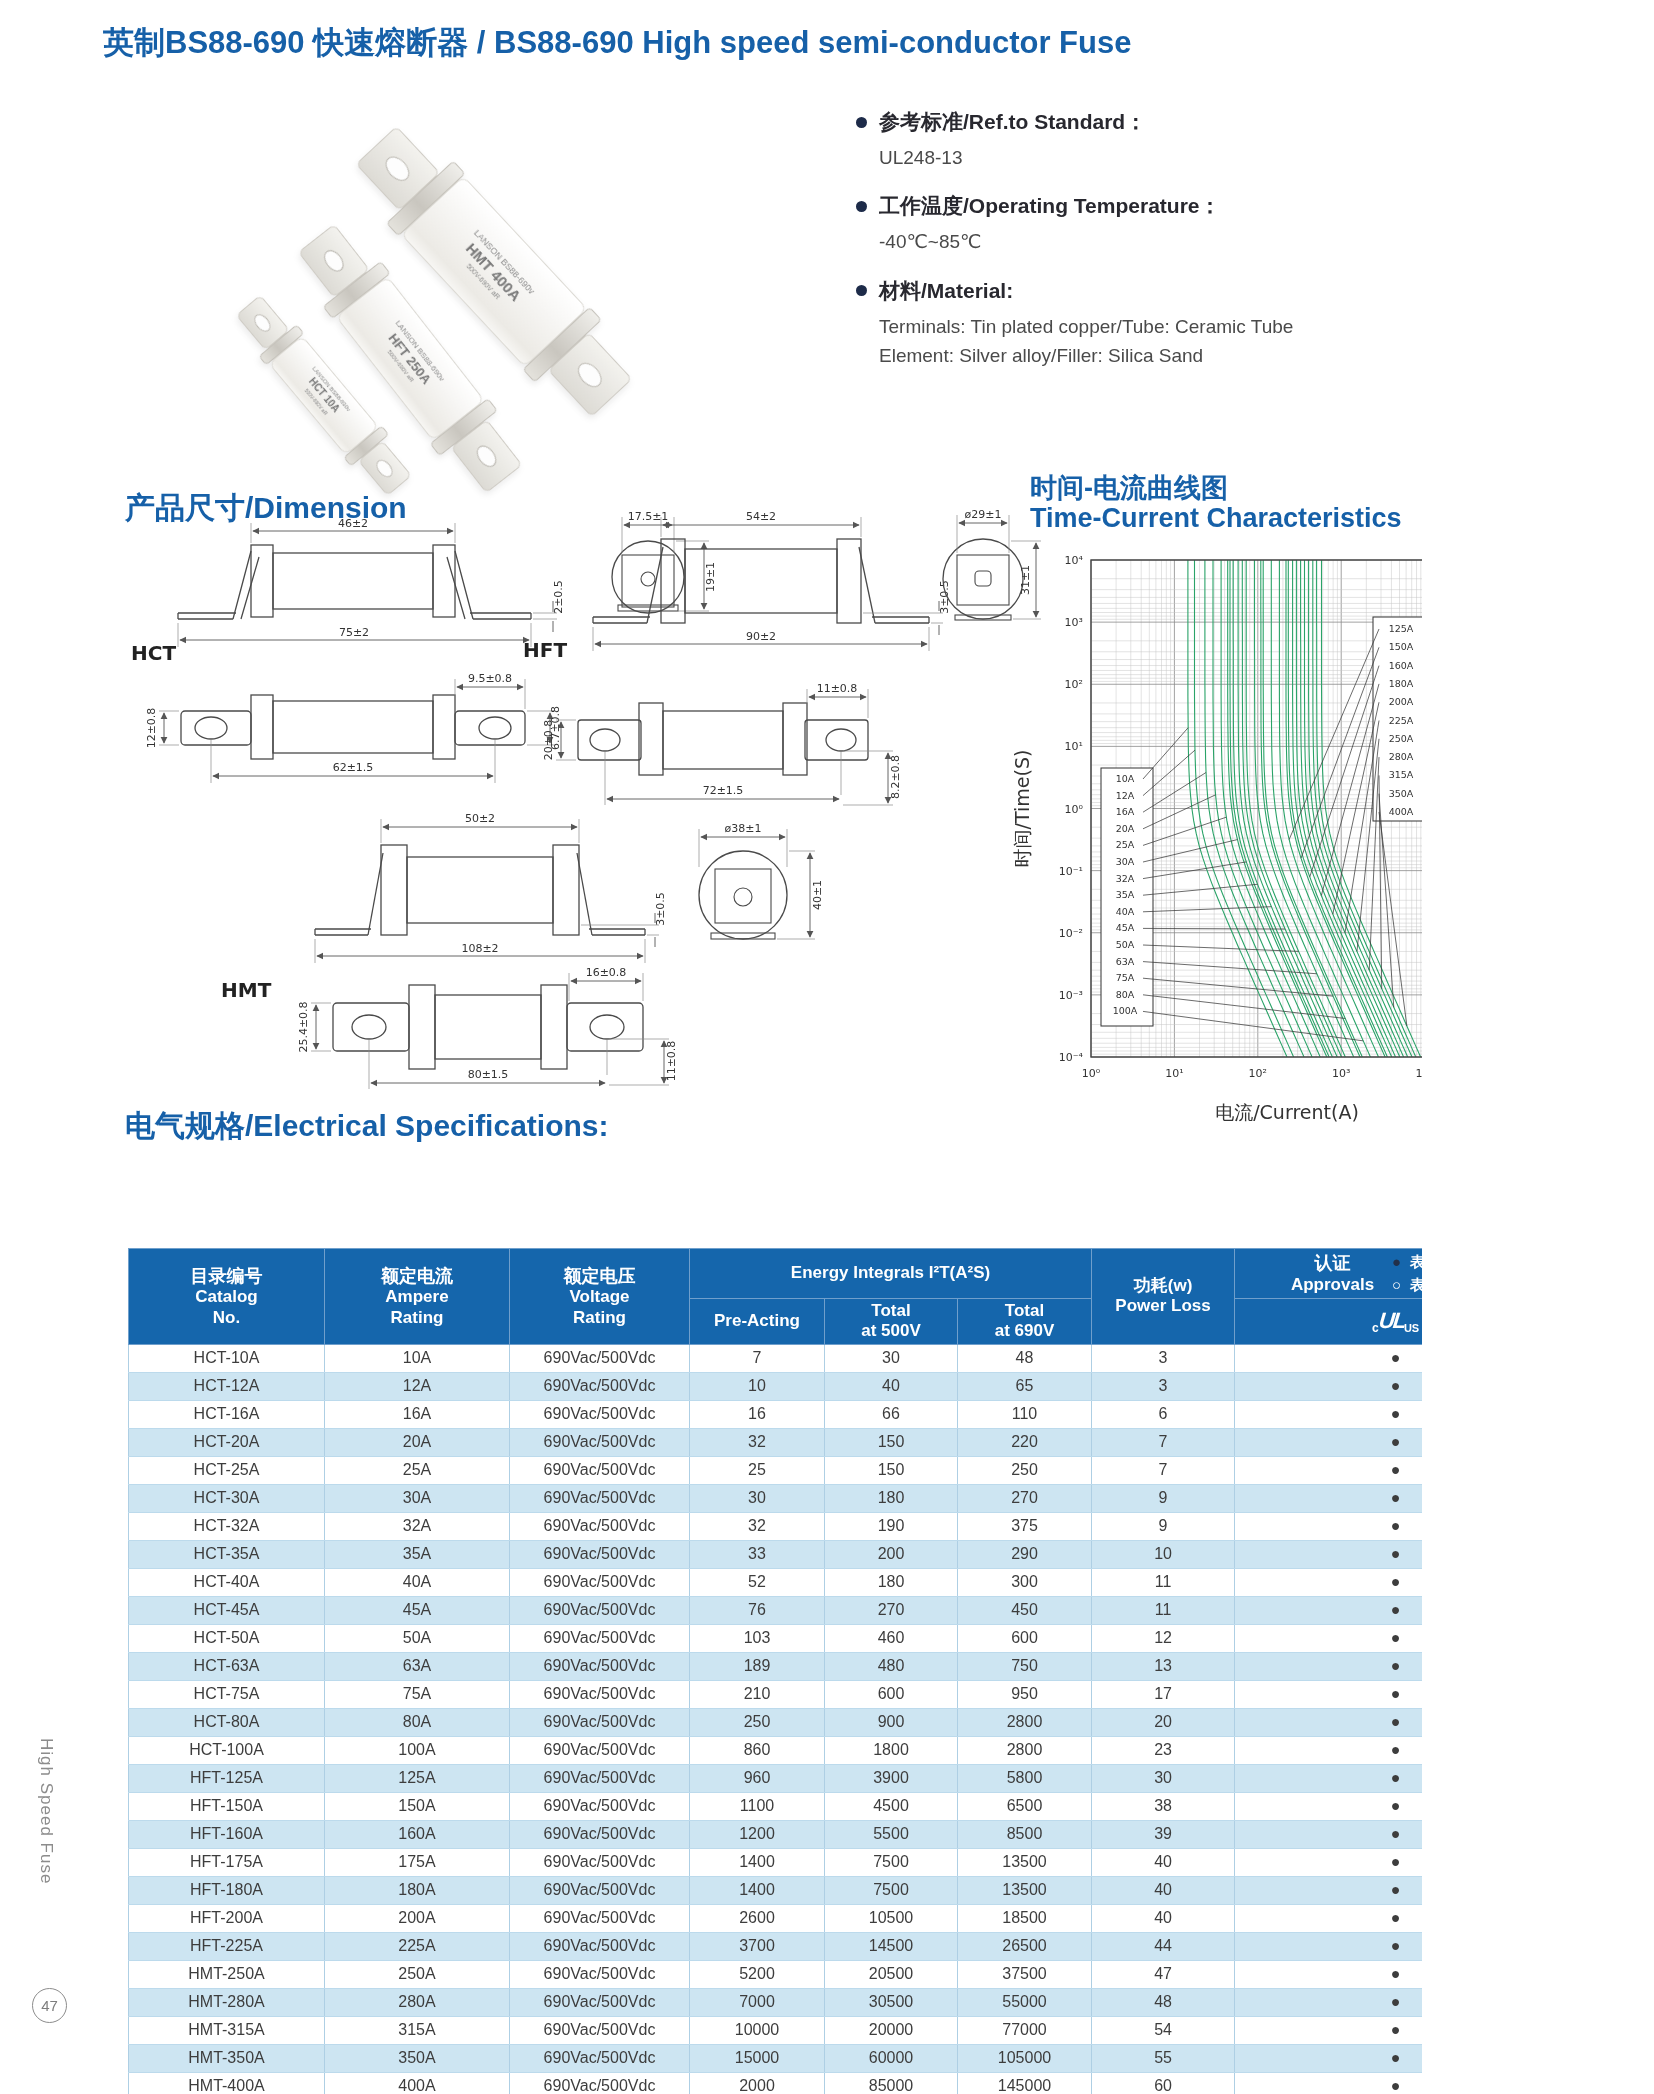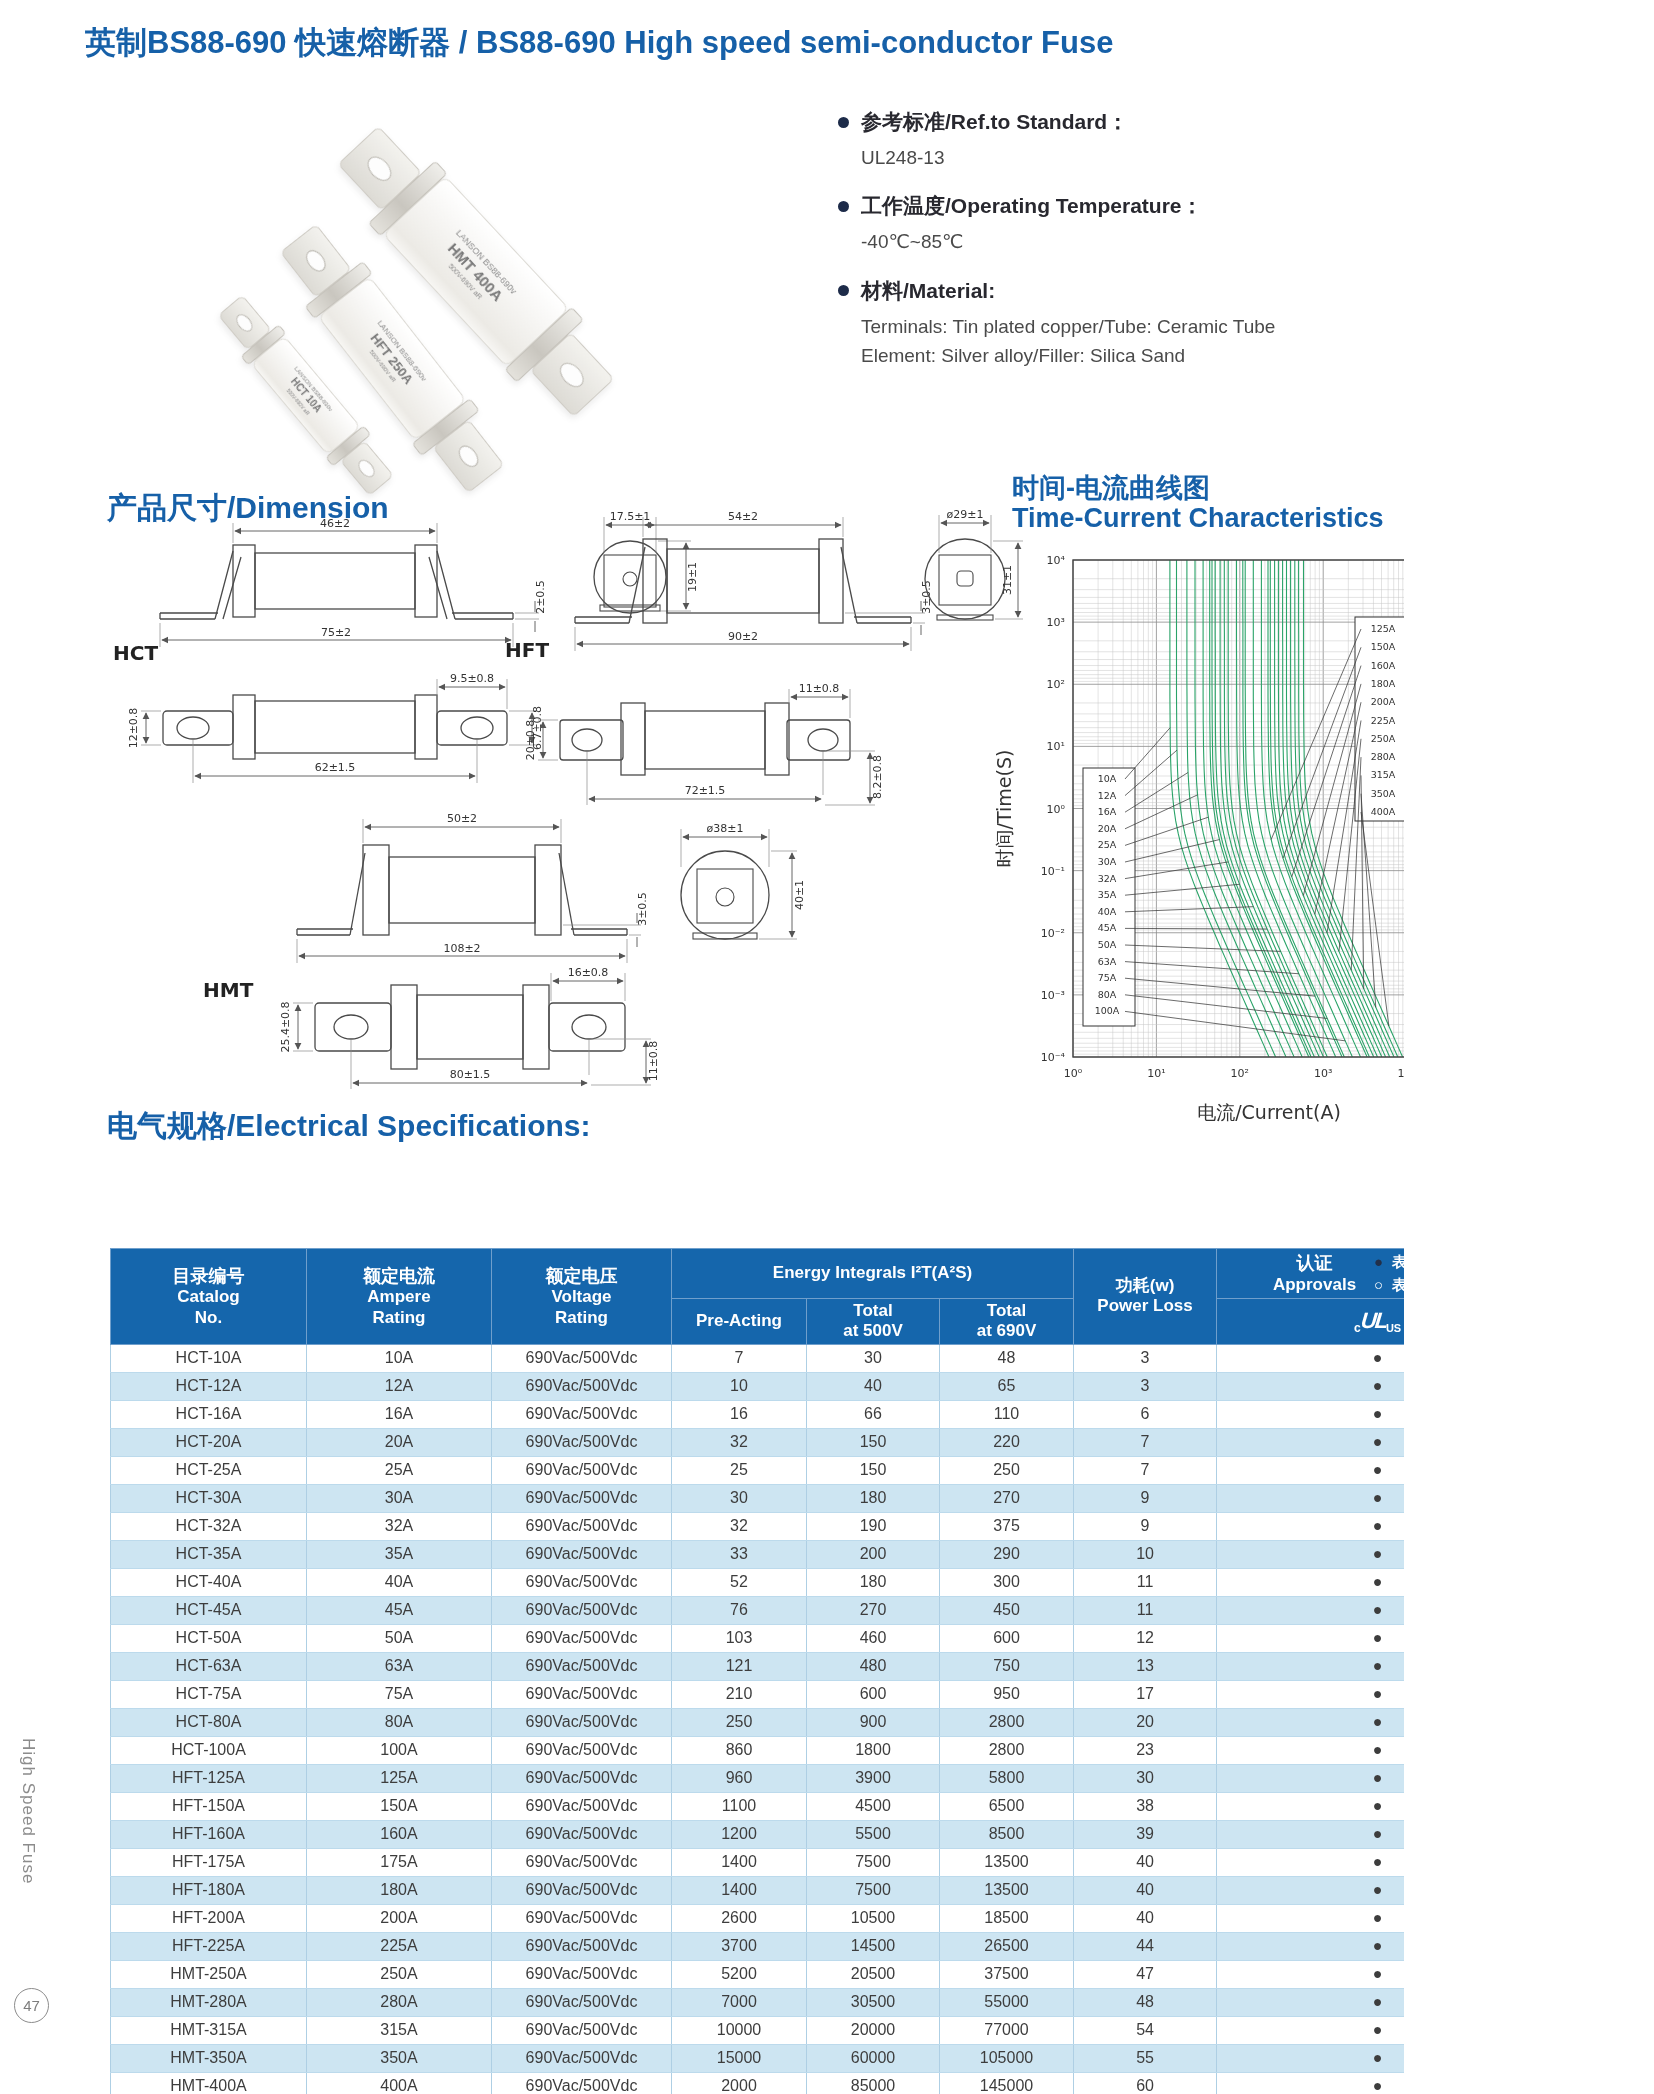--- a/index.html
+++ b/index.html
@@ -1,18 +1,18 @@
 <!DOCTYPE html>
 <html><head>
 <meta charset="utf-8">
 <title>BS88-690 High speed semi-conductor Fuse</title>
 <style>
   html,body{margin:0;padding:0;background:#fff;}
   body{font-family:"Liberation Sans","DejaVu Sans",sans-serif;color:#333;}
-  #page{position:relative;width:1404px;height:2094px;background:#fff;overflow:hidden;}
+  #page{position:relative;width:1404px;height:2094px;background:#fff;overflow:hidden;margin-left:18px;}
 
   
   .main-title{position:absolute;left:85px;top:22px;width:1300px;font-size:31px;font-weight:bold;color:#1660a8;letter-spacing:0;}
   .ullogo{position:absolute;left:1422px;top:16px;color:#1660a8;white-space:nowrap;}
   .ullogo .ul-c{font-size:24px;font-weight:bold;vertical-align:-12px;}
   .ullogo .ul-main{font-size:44px;font-weight:900;font-style:italic;letter-spacing:-4px;display:inline-block;transform:skewX(-6deg);}
   .ullogo .ul-reg{font-size:12px;vertical-align:22px;}
   .ullogo .ul-us{font-size:20px;font-weight:bold;vertical-align:-12px;}
 
   
@@ -737,21 +737,21 @@
           <td>103</td>
           <td>460</td>
           <td>600</td>
           <td>12</td>
           <td class="dotcell">●</td>
         </tr>
         <tr class="alt">
           <td>HCT-63A</td>
           <td>63A</td>
           <td>690Vac/500Vdc</td>
-          <td>121</td>
+          <td>189</td>
           <td>480</td>
           <td>750</td>
           <td>13</td>
           <td class="dotcell">●</td>
         </tr>
         <tr>
           <td>HCT-75A</td>
           <td>75A</td>
           <td>690Vac/500Vdc</td>
           <td>210</td>

